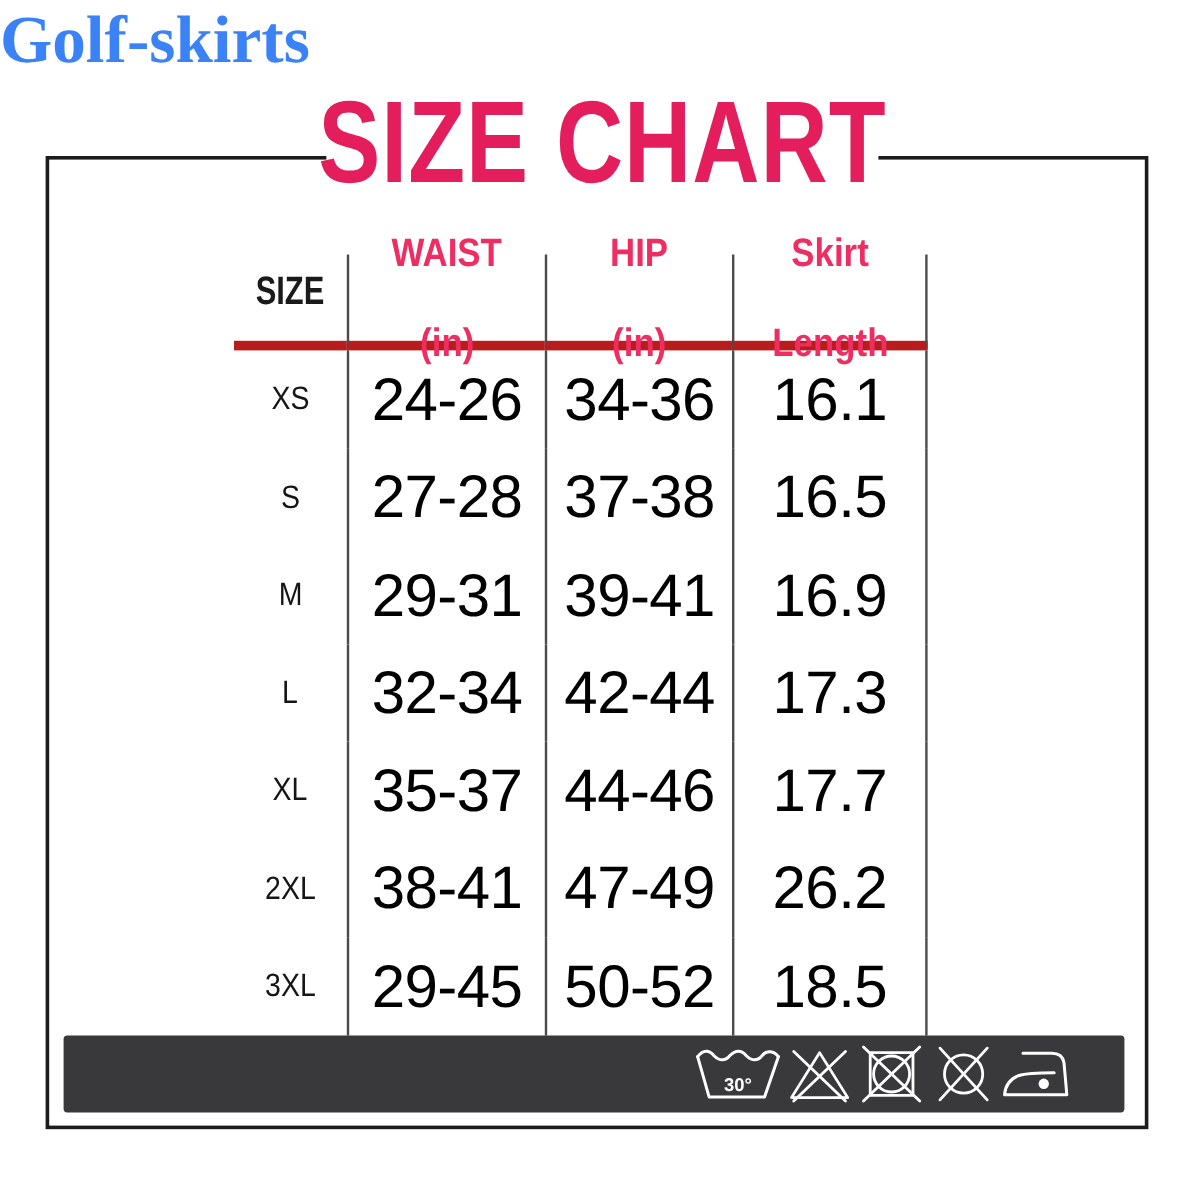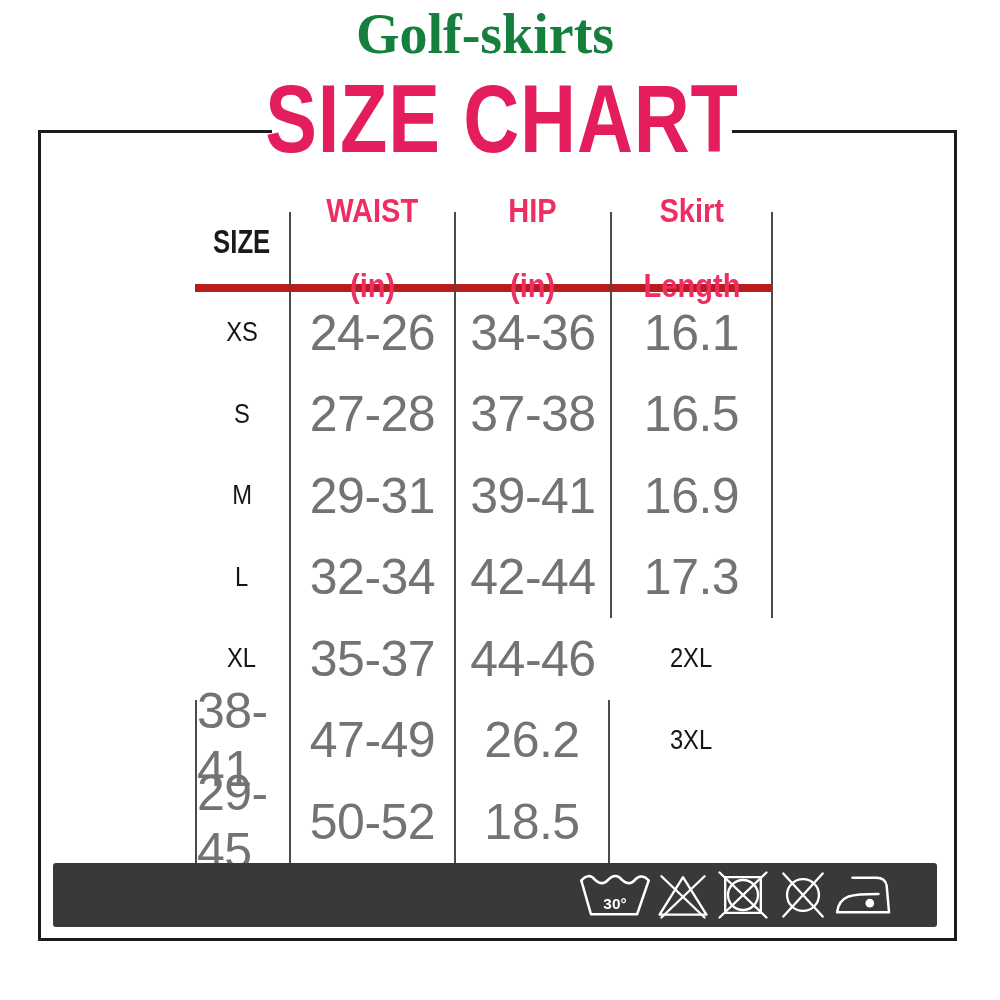--- a/index.html
+++ b/index.html
@@ -1,23 +1,23 @@
 <!DOCTYPE html>
 <html style="--accent: #e41e5c; --header-pink: #ee2e63; --text: #141414; --bar-bg: #39383b; --frame: #1c1c1c;"><head>
 <meta charset="utf-8">
 <style>
   html,body{margin:0;padding:0;background:#fff;}
   .canvas{
     position:relative;width:1000px;height:1000px;background:#fff;overflow:hidden;
     font-family:"Liberation Sans","DejaVu Sans",sans-serif;
   }
   .brand{
-    position:absolute;top:2px;left:0;width:970px;text-align:center;
+    position:absolute;top:2px;left:0;width:970px;text-align:left;
     font-family:"Liberation Serif","DejaVu Serif",serif;
-    font-weight:700;font-size:56px;line-height:64px;color:#15803d;
+    font-weight:700;font-size:56px;line-height:64px;color:#3b82f6;
   }
   .frame{
     position:absolute;left:38px;top:130px;width:919px;height:811px;
     border:3px solid var(--frame,#1c1c1c);box-sizing:border-box;
   }
   .big-title{
     position:absolute;left:272px;top:72px;width:460px;height:94px;
     display:flex;justify-content:center;align-items:center;background:#fff;
   }
   .big-title-inner{
@@ -31,21 +31,21 @@
   }
   .cell{display:flex;align-items:center;justify-content:center;flex-direction:column;box-sizing:border-box;}
   .c1,.c2,.c3{border-left:2px solid #4b4b4b;gap:44px;}
   .c3{border-right:2px solid #4b4b4b;}
   .th{border-bottom:8px solid #b91c1c;}
   .th .hl{display:block;font-weight:700;font-size:33px;line-height:31px;transform:scaleX(0.88);}
   .th.c0{padding-bottom:14px;}
   .th.c0 .hl{color:#1a1a1a;transform:scaleX(0.78);}
   .pink{color:var(--header-pink,#ee2e63);}
   .rowlabel span{font-size:27px;color:#151515;transform:scaleX(0.88);display:inline-block;}
-  .val span{font-size:50px;letter-spacing:-0.5px;color:#737373;display:inline-block;}
+  .val span{font-size:50px;letter-spacing:-0.5px;color:#000000;display:inline-block;}
   .care-bar{
     position:absolute;left:53px;top:863px;width:884px;height:64px;
     background:var(--bar-bg,#39383b);border-radius:3px;
     display:flex;align-items:center;justify-content:flex-end;gap:0;
     padding-right:40px;box-sizing:border-box;
   }
   .care-icon{display:flex;align-items:center;justify-content:center;}
   .care-icon svg{display:block;}
   .care-icon text{
     font-family:"Liberation Sans","DejaVu Sans",sans-serif;
@@ -132,20 +132,23 @@
       </div>
       <div class="cell c0 rowlabel">
         <span>XL</span>
       </div>
       <div class="cell c1 val">
         <span>35-37</span>
       </div>
       <div class="cell c2 val">
         <span>44-46</span>
       </div>
+      <div class="cell c3 val">
+        <span>17.7</span>
+      </div>
       <div class="cell c0 rowlabel">
         <span>2XL</span>
       </div>
       <div class="cell c1 val">
         <span>38-41</span>
       </div>
       <div class="cell c2 val">
         <span>47-49</span>
       </div>
       <div class="cell c3 val">

